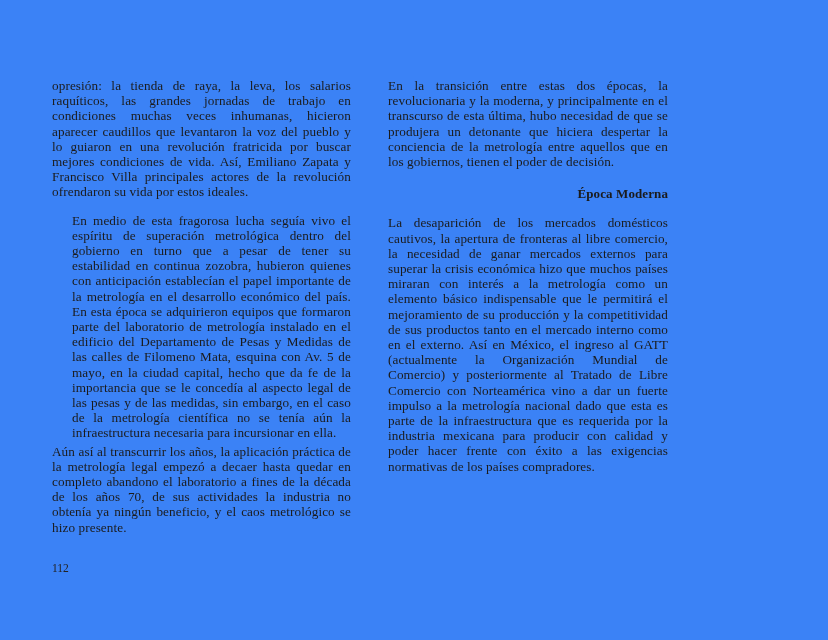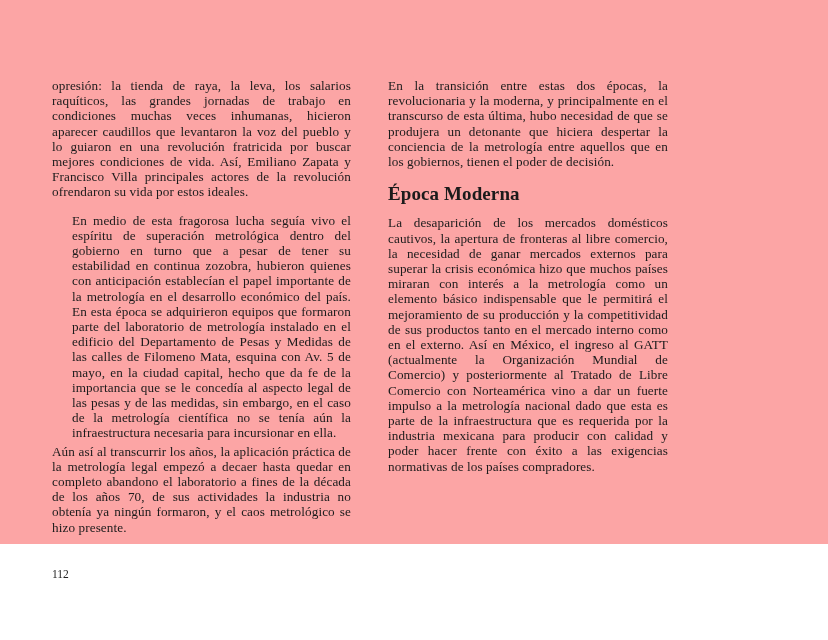--- a/index.html
+++ b/index.html
@@ -12,22 +12,22 @@
     background: #ffffff;
     overflow: hidden;
     position: relative;
     font-family: "Liberation Serif", "DejaVu Serif", serif;
     color: #1b1b1b;
   }
   .page {
     position: absolute;
     left: 0; top: 0;
     width: 828px;
-    height: 544px;
-    background: #fca5a5;
+    height: 640px;
+    background: #3b82f6;
   }
   .col {
     position: absolute;
     top: 78px;
     text-align: justify;
     font-size: 13.2px;
     line-height: 15.2px;
     letter-spacing: 0.1px;
   }
   .col-left {
@@ -40,43 +40,42 @@
     font-family: Liberation Serif, serif;
   }
   .col p {
     margin: 0;
   }
   .col-left .p1 { margin-bottom: 13px; }
   .col-left .p2 { margin-bottom: 3px; margin-left: 20px; }
   .col-right .p-intro { margin-bottom: 17px; }
   .col-right .p-body { margin-bottom: 16px; margin-top: 8px; }
   .section-heading {
-    font-size: 19px;
+    font-size: 13px;
     font-weight: bold;
     margin: 0 0 14px 0;
-    text-align: left;
+    text-align: right;
   }
   .page-number {
     position: absolute;
     left: 52px;
     top: 562px;
     font-size: 11.5px;
     color: #222222;
-    margin-top: 6px;
   }
 </style>
 </head>
 <body>
 
 <div class="page">
 
   <div class="col col-left">
     <p class="p1">opresión: la tienda de raya, la leva, los salarios raquíticos, las grandes jornadas de trabajo en condiciones muchas veces inhumanas, hicieron aparecer caudillos que levantaron la voz del pueblo y lo guiaron en una revolución fratricida por buscar mejores condiciones de vida. Así, Emiliano Zapata y Francisco Villa principales actores de la revolución ofrendaron su vida por estos ideales.</p>
     <p class="p2">En medio de esta fragorosa lucha seguía vivo el espíritu de superación metrológica dentro del gobierno en turno que a pesar de tener su estabilidad en continua zozobra, hubieron quienes con anticipación establecían el papel importante de la metrología en el desarrollo económico del país. En esta época se adquirieron equipos que formaron parte del laboratorio de metrología instalado en el edificio del Departamento de Pesas y Medidas de las calles de Filomeno Mata, esquina con Av. 5 de mayo, en la ciudad capital, hecho que da fe de la importancia que se le concedía al aspecto legal de las pesas y de las medidas, sin embargo, en el caso de la metrología científica no se tenía aún la infraestructura necesaria para incursionar en ella.</p>
-    <p class="p3">Aún así al transcurrir los años, la aplicación práctica de la metrología legal empezó a decaer hasta quedar en completo abandono el laboratorio a fines de la década de los años 70, de sus actividades la industria no obtenía ya ningún formaron, y el caos metrológico se hizo presente.</p>
+    <p class="p3">Aún así al transcurrir los años, la aplicación práctica de la metrología legal empezó a decaer hasta quedar en completo abandono el laboratorio a fines de la década de los años 70, de sus actividades la industria no obtenía ya ningún beneficio, y el caos metrológico se hizo presente.</p>
   </div>
 
   <div class="col col-right">
     <p class="p-intro">En la transición entre estas dos épocas, la revolucionaria y la moderna, y principalmente en el transcurso de esta última, hubo necesidad de que se produjera un detonante que hiciera despertar la conciencia de la metrología entre aquellos que en los gobiernos, tienen el poder de decisión.</p>
     <h2 class="section-heading">Época Moderna</h2>
     <p class="p-body">La desaparición de los mercados domésticos cautivos, la apertura de fronteras al libre comercio, la necesidad de ganar mercados externos para superar la crisis económica hizo que muchos países miraran con interés a la metrología como un elemento básico indispensable que le permitirá el mejoramiento de su producción y la competitividad de sus productos tanto en el mercado interno como en el externo. Así en México, el ingreso al GATT (actualmente la Organización Mundial de Comercio) y posteriormente al Tratado de Libre Comercio con Norteamérica vino a dar un fuerte impulso a la metrología nacional dado que esta es parte de la infraestructura que es requerida por la industria mexicana para producir con calidad y poder hacer frente con éxito a las exigencias normativas de los países compradores.</p>
   </div>
 
   <div class="page-number">112</div>
 

